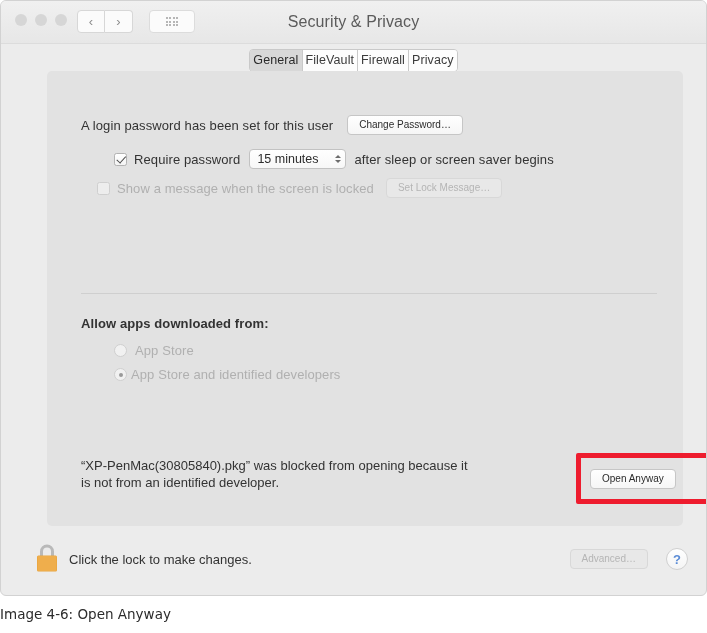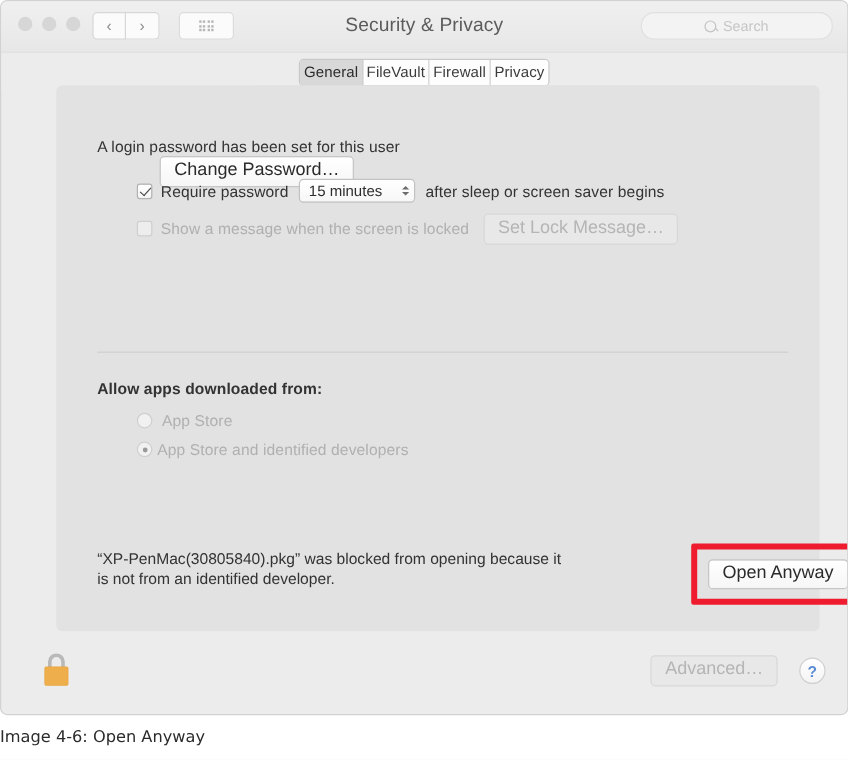--- a/index.html
+++ b/index.html
@@ -174,21 +174,21 @@
     color: #333333;
     letter-spacing: .1px;
   }
   .label.dim { color: #b0b0b0; }
 
   
   .btn {
     background: linear-gradient(#ffffff, #f6f6f6);
     border: 1px solid #c6c6c6;
     border-radius: 4px;
-    font-size: 15px;
+    font-size: 10px;
     color: #2b2b2b;
     padding: 3px 11px 4px;
     box-sizing: border-box;
     line-height: 1.1;
     white-space: nowrap;
   }
   .btn.disabled {
     background: #e8e8e8;
     border-color: #d8d8d8;
     color: #b5b5b5;
@@ -383,56 +383,52 @@
           <i></i>
           <i></i>
           <i></i>
           <i></i>
           <i></i>
       </span>
     </div>
 
     <div class="win-title">Security &amp; Privacy</div>
 
-    <div class="search-field">
-      <span class="mag"></span>
-      <span class="search-ph">Search</span>
-    </div>
   </div>
 
   <div class="tabbar">
     <div class="tabs">
       <div class="tab selected">General</div>
       <div class="tab">FileVault</div>
       <div class="tab">Firewall</div>
       <div class="tab">Privacy</div>
     </div>
   </div>
 
   <div class="panel">
 
-    <div class="row" style="left:34px; top:44px;flex-direction:column;">
+    <div class="row" style="left:34px; top:44px;">
       <span class="label">A login password has been set for this user</span>
       <span class="btn" style="margin-left:14px;">Change Password…</span>
     </div>
 
     <div class="row" style="left:67px; top:78px;">
       <span class="cb checked"></span>
       <span class="label" style="margin-left:7px;">Require password</span>
       <span class="popup" style="margin-left:9px;">
         <span class="val">15 minutes</span>
         <span class="stepper">
           <span class="chev up"></span>
           <span class="chev down"></span>
         </span>
       </span>
       <span class="label" style="margin-left:9px;">after sleep or screen saver begins</span>
     </div>
 
-    <div class="row" style="left:67px; top:107px;">
+    <div class="row" style="left:50px; top:107px;">
       <span class="cb dim"></span>
       <span class="label dim" style="margin-left:7px;">Show a message when the screen is locked</span>
       <span class="btn disabled" style="margin-left:12px;">Set Lock Message…</span>
     </div>
 
     <div class="divider" style="top:222px;"></div>
 
     <div class="row" style="left:34px; top:245px;">
       <span class="label" style="font-weight:bold;">Allow apps downloaded from:</span>
     </div>
@@ -460,20 +456,21 @@
   </div>
 
   <div class="bottombar">
 
     <svg class="lock-icon" viewBox="0 0 26 30">
       <path d="M7.5 13 V8.5 A5.5 5.5 0 0 1 18.5 8.5 V13" fill="none" stroke="#b9b9b9" stroke-width="3"></path>
       <rect x="3" y="12.5" width="20" height="16" rx="1.5" fill="#e8a33d"></rect>
       <rect x="3.6" y="13.1" width="18.8" height="14.8" rx="1.2" fill="#efae4c"></rect>
     </svg>
 
+    <div class="lock-label">Click the lock to make changes.</div>
 
     <div class="advanced-btn">
       <span class="btn disabled">Advanced…</span>
     </div>
 
     <div class="help-btn">?</div>
   </div>
 
 </div>
 

